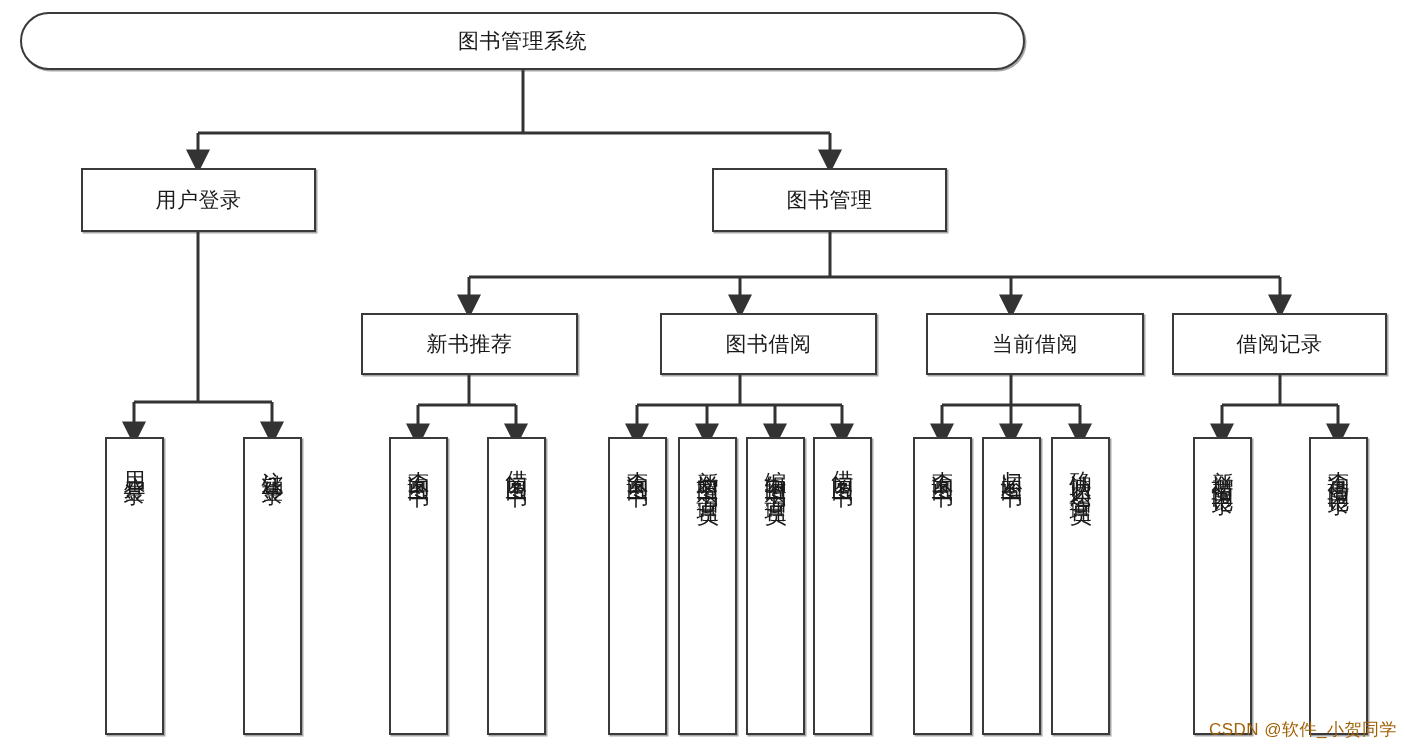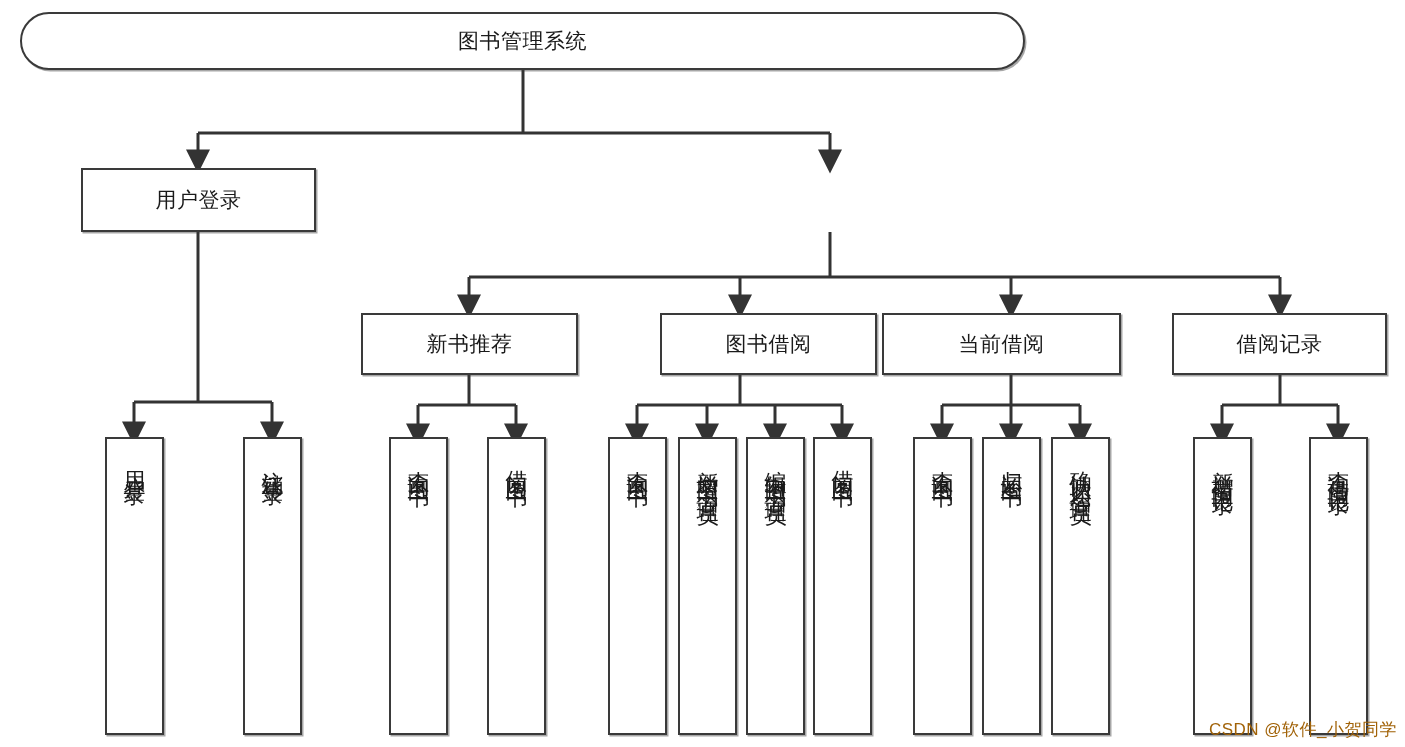--- a/index.html
+++ b/index.html
@@ -124,28 +124,31 @@
     </g>
   </svg>
 
   <div class="node" style="left:20px; top:12px; width:1005px; height:58px;border-radius:29px;">
     <span class="lbl">图书管理系统</span>
   </div>
 
   <div class="node" style="left:81px; top:168px; width:235px; height:64px;">
     <span class="lbl">用户登录</span>
   </div>
+  <div class="node" style="left:712px; top:168px; width:235px; height:64px;">
+    <span class="lbl">图书管理</span>
+  </div>
 
   <div class="node" style="left:361px; top:313px; width:217px; height:62px;">
     <span class="lbl">新书推荐</span>
   </div>
   <div class="node" style="left:660px; top:313px; width:217px; height:62px;">
     <span class="lbl">图书借阅</span>
   </div>
-  <div class="node" style="left:882px; top:313px; width:239px; height:62px;">
+  <div class="node" style="left:926px; top:313px; width:218px; height:62px;">
     <span class="lbl">当前借阅</span>
   </div>
   <div class="node" style="left:1172px; top:313px; width:215px; height:62px;">
     <span class="lbl">借阅记录</span>
   </div>
 
   <div class="node vert" style="left:105px; top:437px; width:59px; height:298px;">
     <span class="lbl">用户登录</span>
   </div>
   <div class="node vert" style="left:243px; top:437px; width:59px; height:298px;">

